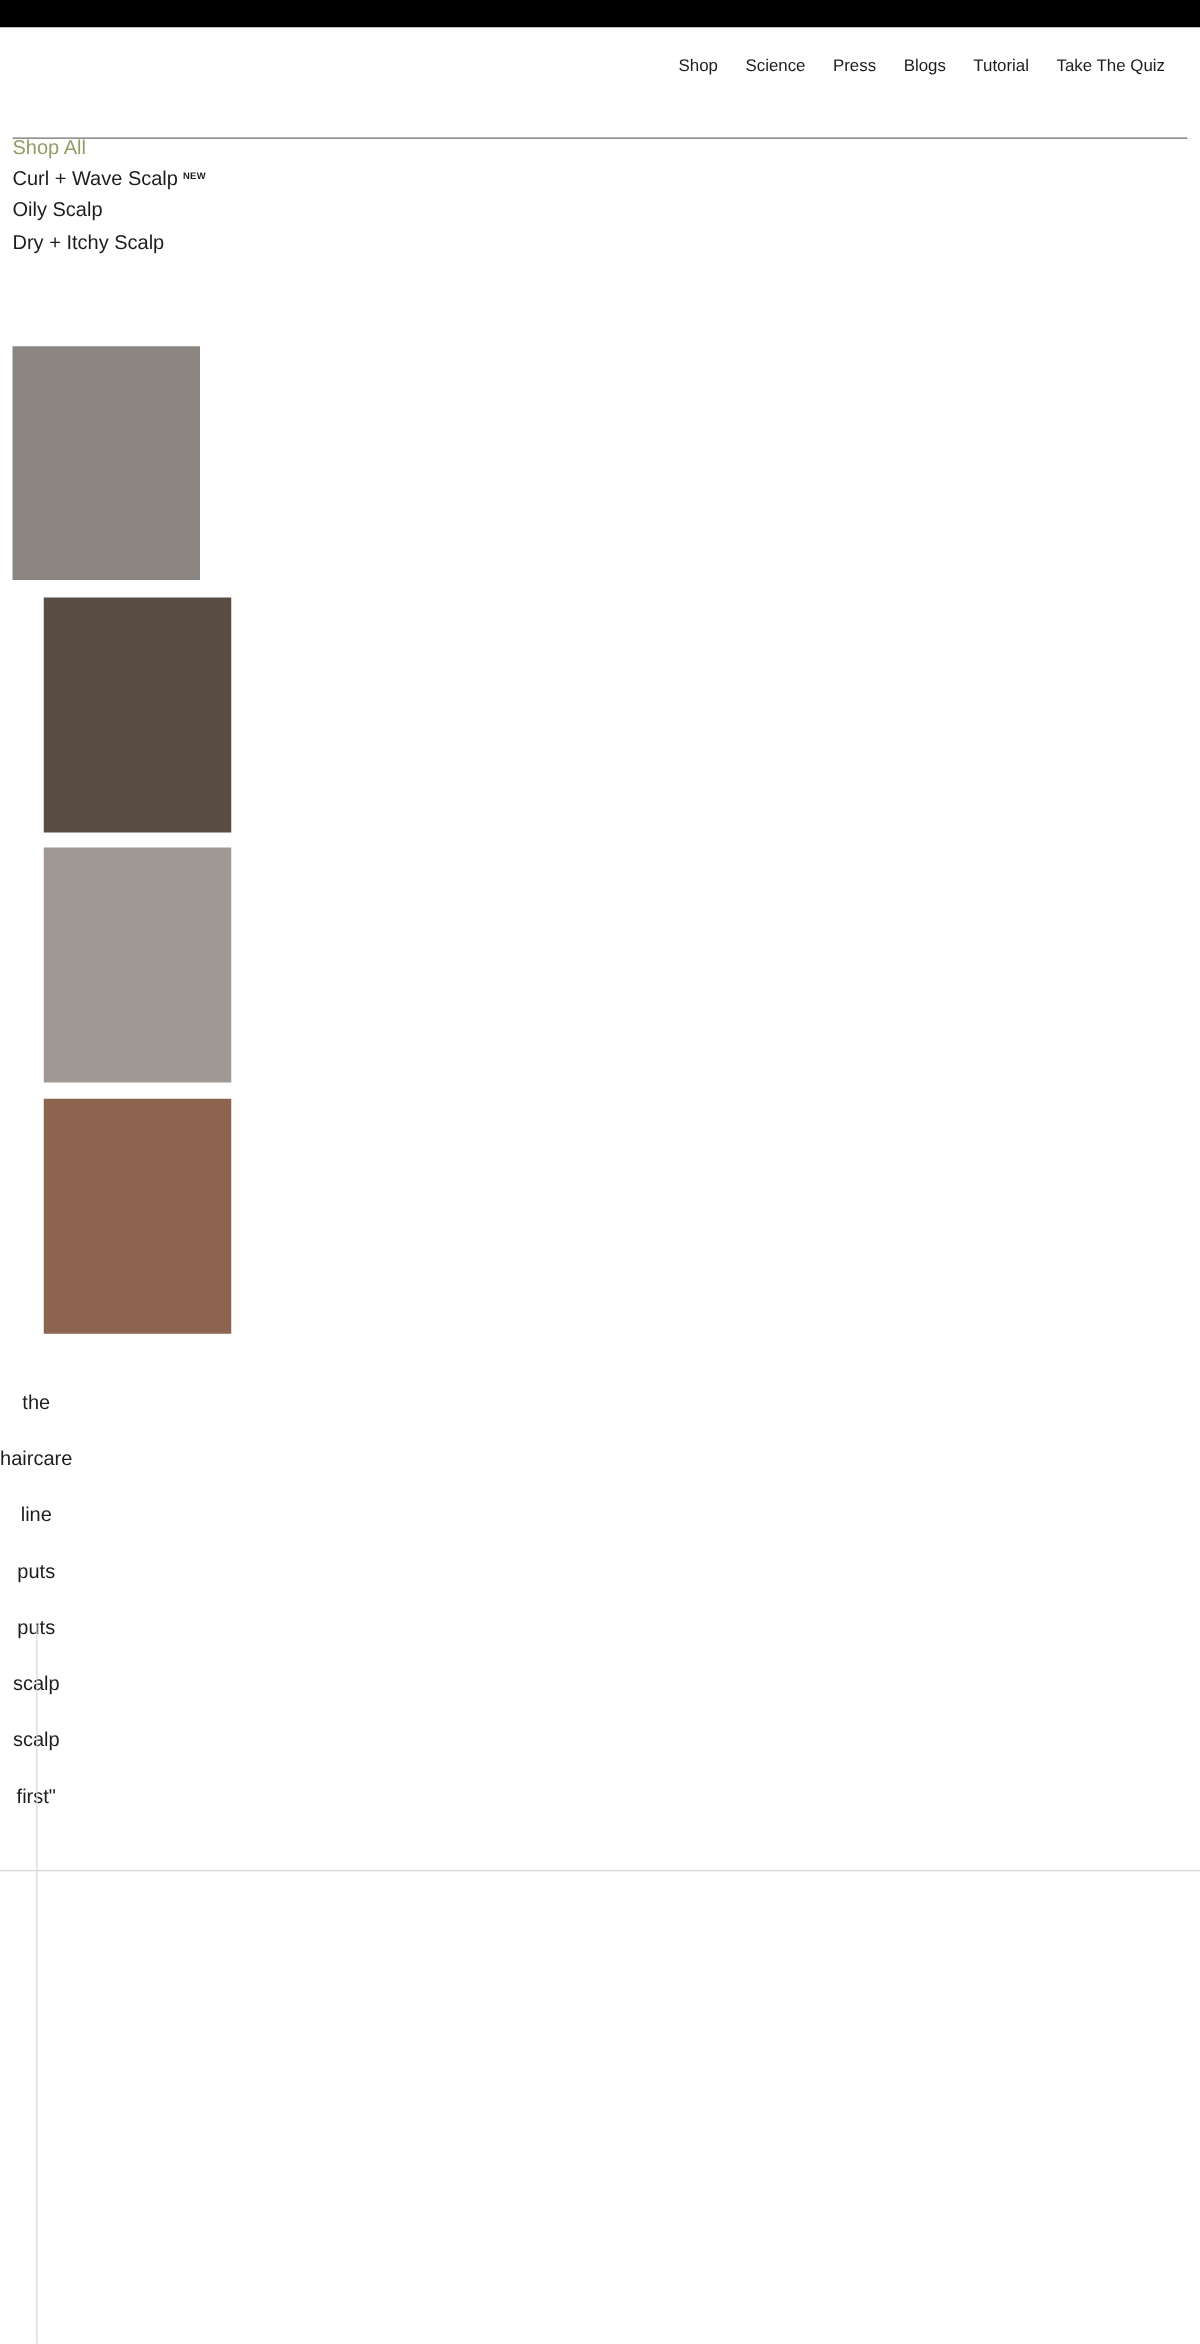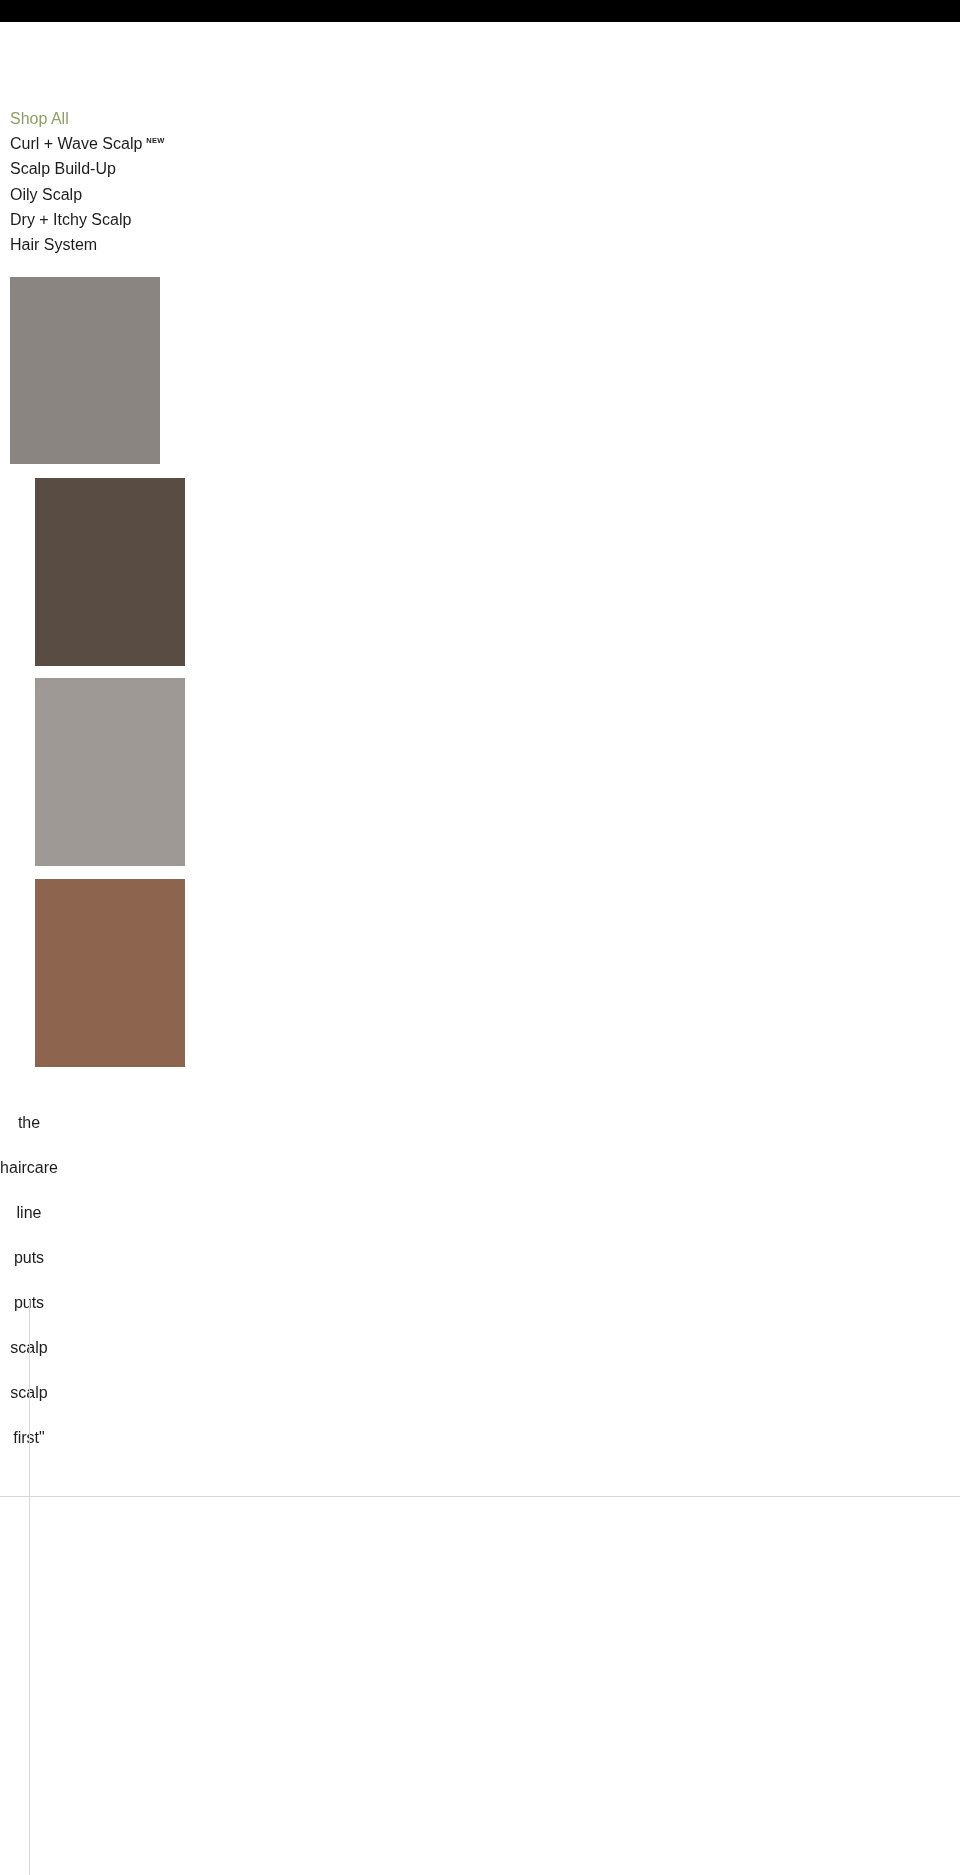--- a/index.html
+++ b/index.html
@@ -155,34 +155,44 @@
 </style>
 </head>
 <body>
 
 <div id="page">
 
   <div class="announcement-bar">
     <div class="announcement-text"></div>
   </div>
 
+  <header class="site-header">
+    <div class="brand-logo"></div>
+    <nav class="main-nav">
+      <a class="nav-link">Shop</a>
+      <a class="nav-link">Science</a>
+      <a class="nav-link">Press</a>
+      <a class="nav-link">Blogs</a>
+      <a class="nav-link">Tutorial</a>
+      <a class="nav-link">Take The Quiz</a>
+    </nav>
+    <div class="header-rule"></div>
+  </header>
 
   <div class="shop-menu">
 
     <a class="shop-menu-item is-highlight">Shop All</a>
 
     <div class="menu-item-row">
       <span class="shop-menu-item">Curl + Wave Scalp</span>
       <span class="badge-new">NEW</span>
     </div>
 
-    <a class="shop-menu-item">Scalp Build-Up</a>
     <a class="shop-menu-item">Oily Scalp</a>
     <a class="shop-menu-item">Dry + Itchy Scalp</a>
-    <a class="shop-menu-item">Hair System</a>
   </div>
 
   <div class="media-block media-1" style="background: rgb(138, 133, 128);"></div>
   <div class="media-block media-2" style="background: rgb(89, 76, 66);"></div>
   <div class="media-block media-3" style="background: rgb(158, 153, 149);"></div>
   <div class="media-block media-4" style="background: rgb(141, 101, 78);"></div>
 
   <div class="pull-quote">
     <span class="quote-word">the</span>
     <span class="quote-word">haircare</span>

